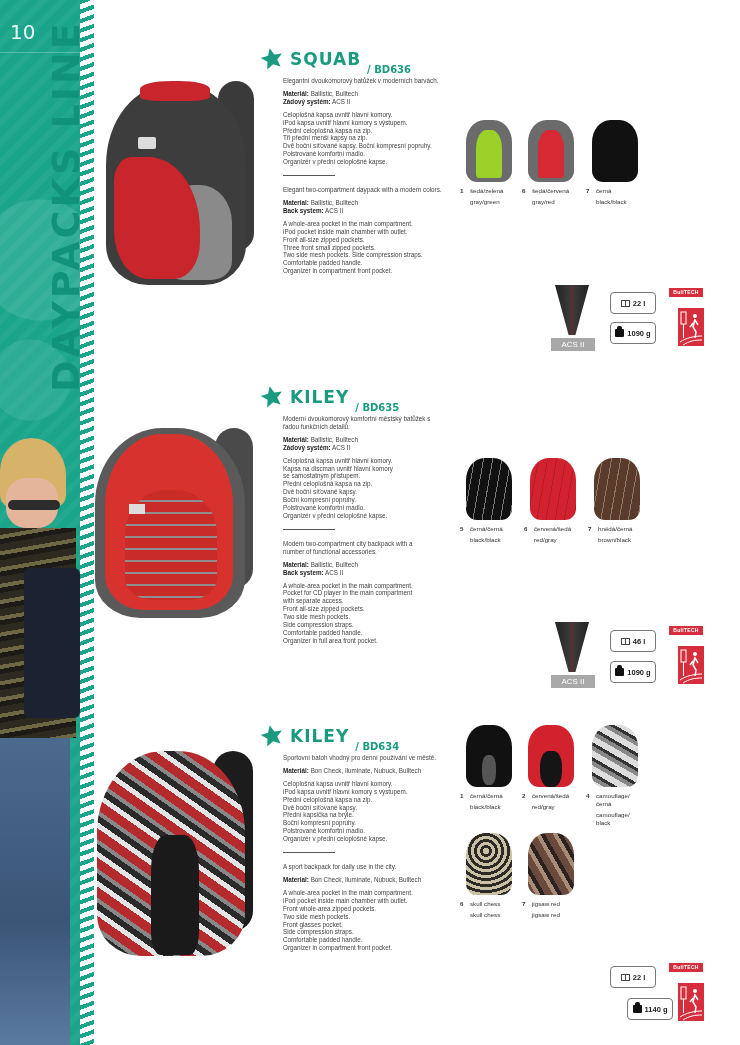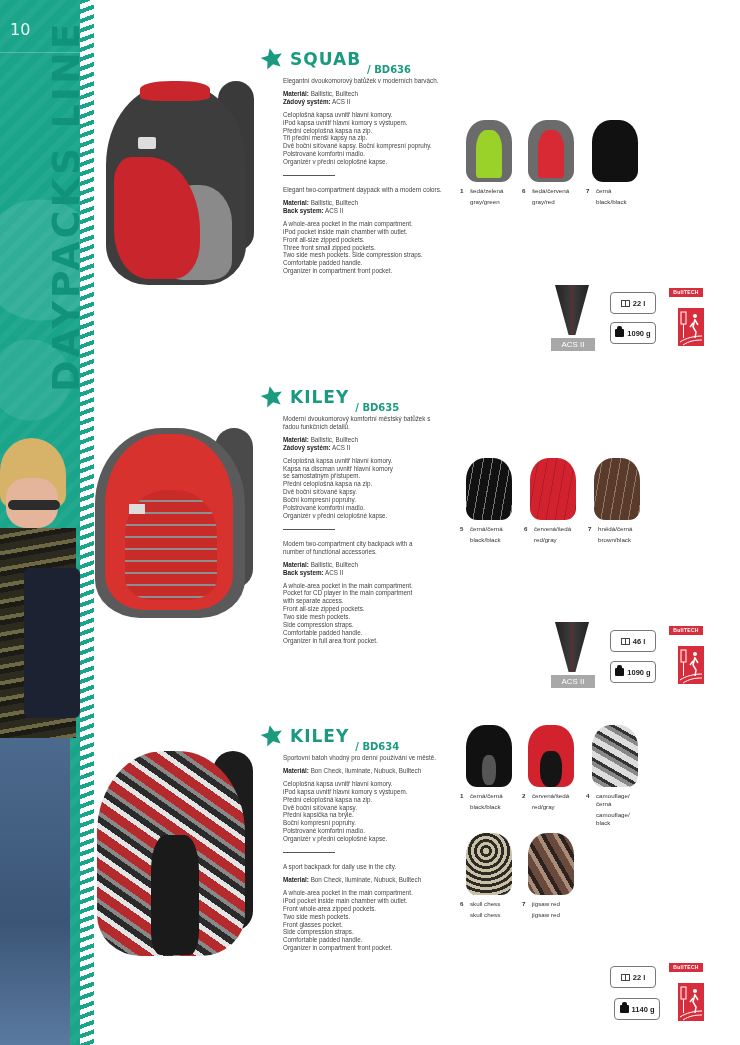--- a/index.html
+++ b/index.html
@@ -7,21 +7,21 @@
   body { position: relative; font-family: "Liberation Sans", sans-serif; color: #333; }
 
   
   .band { position: absolute; left: 0; top: 0; width: 86px; height: 1045px; background: #1aa58b; overflow: hidden; }
   .band::before { content: ""; position: absolute; inset: 0;
     background: radial-gradient(circle at 40px 260px, rgba(255,255,255,0.10) 0 60px, transparent 61px),
                 radial-gradient(circle at 30px 380px, rgba(255,255,255,0.08) 0 40px, transparent 41px),
                 repeating-linear-gradient(135deg, rgba(255,255,255,0.04) 0 6px, transparent 6px 14px); }
   .band-edge { position: absolute; left: 80px; top: 0; width: 14px; height: 1045px;
     background: repeating-linear-gradient(160deg, #1aa58b 0 4px, #ffffff 4px 9px); }
-  .page-num { position: absolute; left: 10px; top: 20px; font-size: 16px; color: #e8fbf6; font-family: "DejaVu Sans", sans-serif; }
+  .page-num { position: absolute; left: 10px; top: 20px; font-size: 20px; color: #e8fbf6; font-family: "DejaVu Sans", sans-serif; }
   .page-num-line { position: absolute; left: 0; top: 52px; width: 80px; height: 1px; background: rgba(255,255,255,0.25); }
   .vert-title { position: absolute; left: 44px; top: 392px; transform-origin: left top; transform: rotate(-90deg);
     font-family: "DejaVu Sans", sans-serif; font-weight: bold; font-size: 38px; letter-spacing: 3px; color: #11937b; white-space: nowrap; }
 
   
   .person { position: absolute; left: 0; top: 438px; width: 80px; height: 607px; }
   .hair { position: absolute; left: 0; top: 0; width: 66px; height: 70px; border-radius: 50% 55% 20% 20%; background: #d7b36a; }
   .face { position: absolute; left: 6px; top: 40px; width: 52px; height: 50px; border-radius: 40%; background: #e4b59a; }
   .glasses { position: absolute; left: 8px; top: 62px; width: 52px; height: 10px; border-radius: 5px; background: #2c2c2c; }
   .jacket { position: absolute; left: 0; top: 90px; width: 76px; height: 210px; background: repeating-linear-gradient(170deg, #2d2a1f 0 7px, #6e6744 7px 11px, #1d1b15 11px 16px); }
@@ -405,21 +405,21 @@
             <span class="en">jigsaw red</span>
           </span>
         </div>
     </div>
   </div>
 
   <div class="spec-box" style="left:610px; top:966px;">
     <span class="vol-icon"></span>
       <span>22 l</span>
   </div>
-  <div class="spec-box" style="left:614px; top:998px;">
+  <div class="spec-box" style="left:627px; top:998px;">
     <span class="wt-icon"></span>
       <span>1140 g</span>
   </div>
   <div class="bulltech-tag" style="left:669px; top:963px;">BullTECH</div>
   <div class="bulltech-logo" style="left:678px; top:983px;">
     <svg viewBox="0 0 26 38" width="26" height="38">
         <rect x="3" y="4" width="5" height="12" fill="none" stroke="#fff" stroke-width="1"></rect>
         <line x1="5.5" y1="16" x2="5.5" y2="30" stroke="#fff"></line>
         <circle cx="17" cy="8" r="2" fill="#fff"></circle>
         <path d="M17 11l-2 8 3 5-1 6M15 15l-3 4M17 12l3 5" stroke="#fff" stroke-width="1.5" fill="none"></path>

